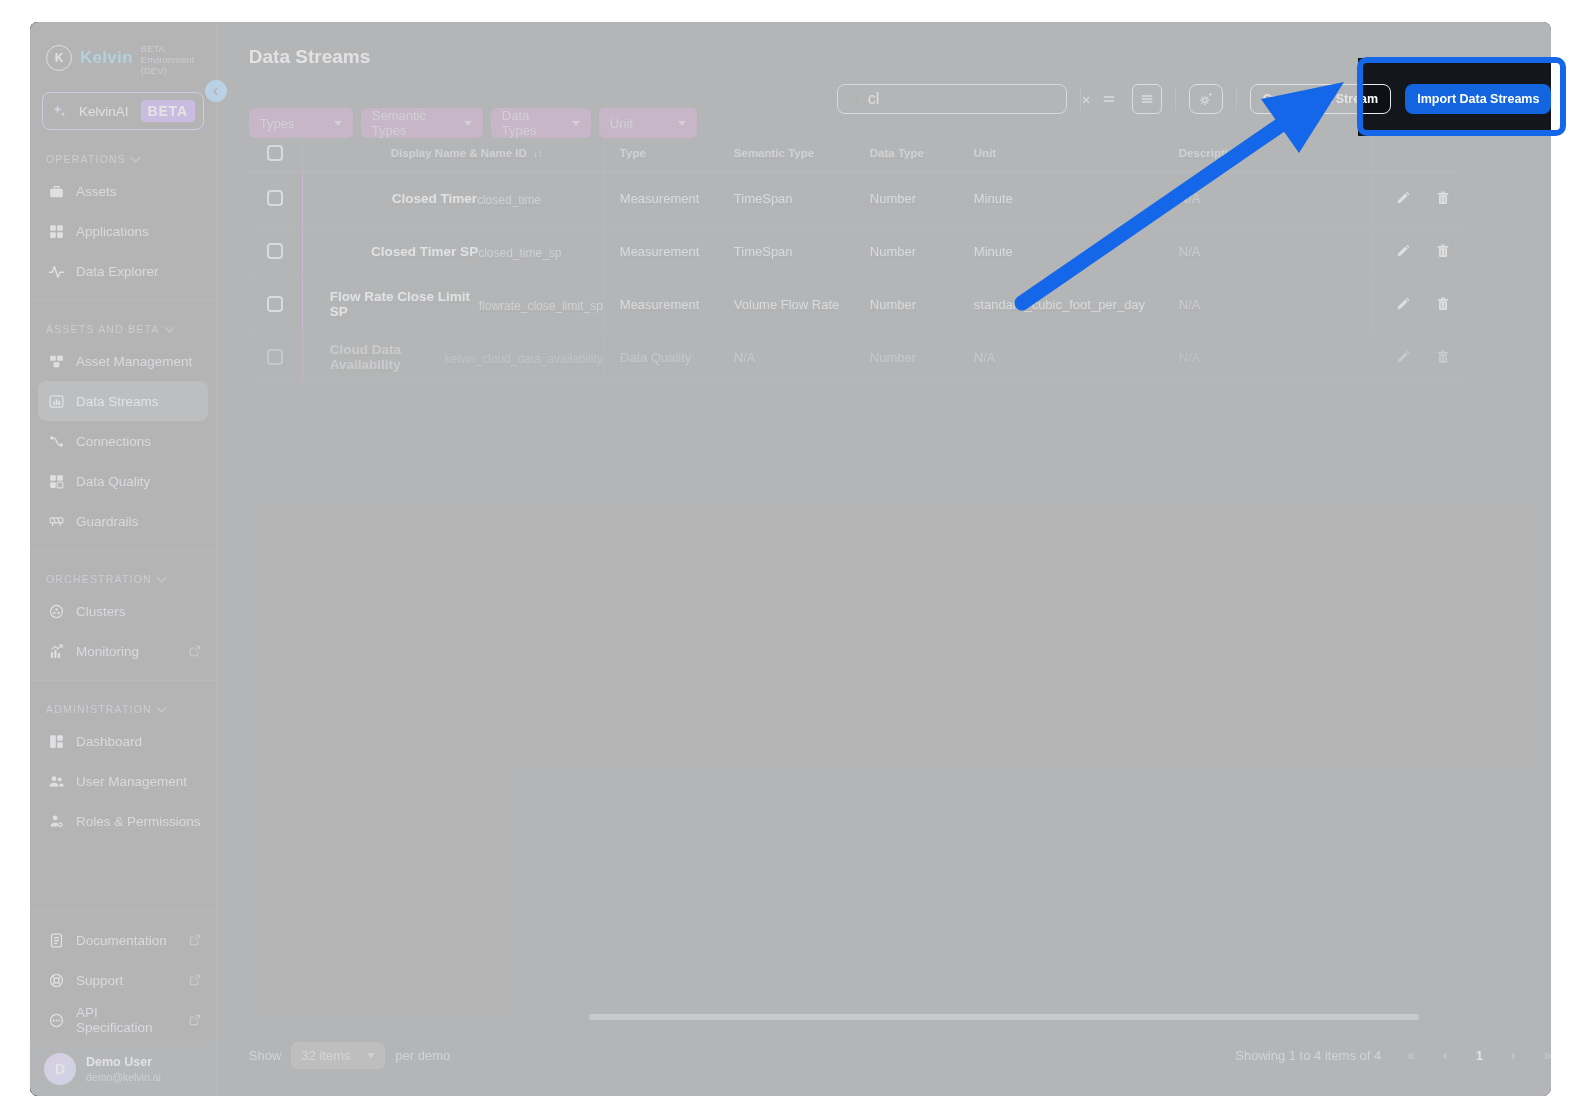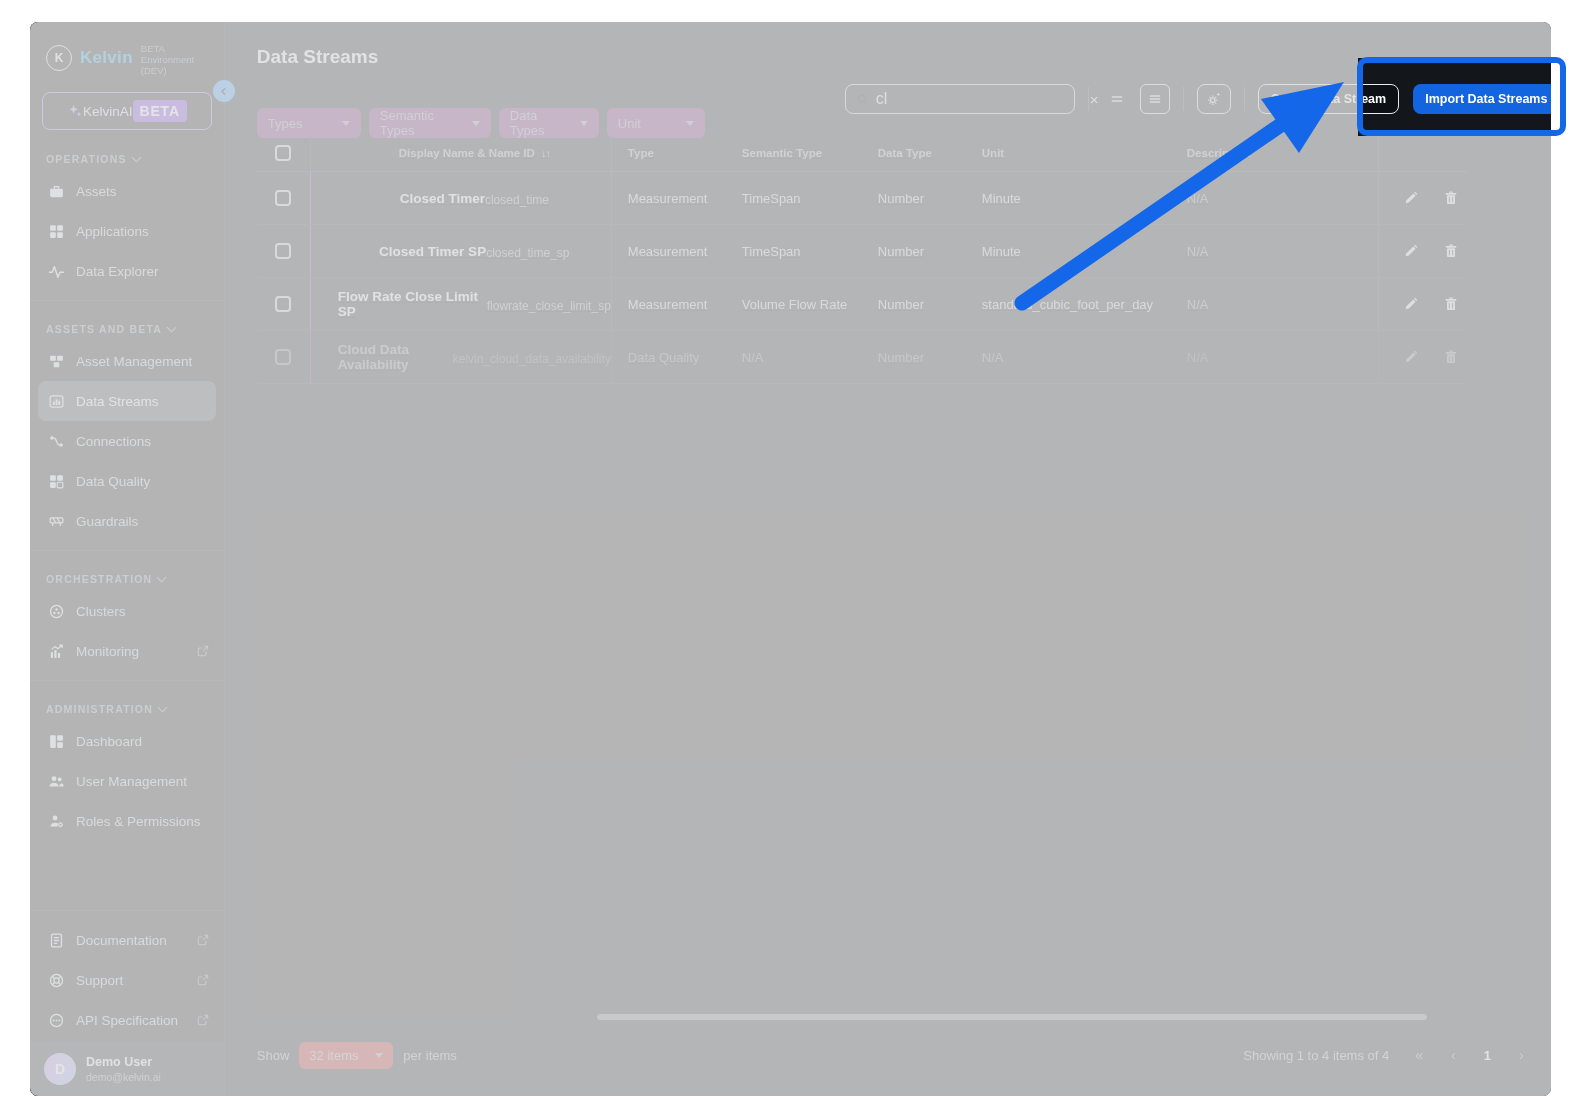--- a/index.html
+++ b/index.html
@@ -17,28 +17,28 @@
   .logo-k { width:26px; height:26px; border:1.6px solid #dde2e7; border-radius:50%;
             display:flex; align-items:center; justify-content:center;
             color:#eef1f5; font-size:12px; font-weight:bold; flex:0 0 auto; }
   .logo-text { font-size:17px; font-weight:600; color:#0ea5e9; letter-spacing:.3px; }
   .env { font-size:9.5px; color:#868d95; margin-top:3px; }
   .collapse { position:absolute; right:-11px; top:58px; width:22px; height:22px; border-radius:50%;
               background:#2f9bff; border:none; display:flex; align-items:center; justify-content:center; z-index:5; }
   .collapse svg { width:11px; height:11px; stroke:#0b2840; stroke-width:3; fill:none; }
 
   .kelvinai { margin:4px 12px 10px 12px; height:38px; border:1px solid #9d7bf0; border-radius:8px;
-              display:flex; align-items:center; gap:0; padding:0 24px; }
+              display:flex; align-items:center; gap:12px; padding:0 8px; }
   .kelvinai .sp { width:16px; height:16px; color:#b79df5; }
   .kelvinai .lbl { font-size:13.5px; color:#e9e4f8; }
   .badge { margin-left:auto; background:#7c3aed; color:#fff; font-size:14px; font-weight:bold;
            letter-spacing:.8px; padding:3px 7px; border-radius:4px; }
 
   .sec-title { display:flex; align-items:center; gap:6px; padding:13px 16px 6px 16px;
-               font-size:10.5px; font-weight:bold; letter-spacing:1.2px; color:#878f99; }
+               font-size:10.5px; font-weight:normal; letter-spacing:1.2px; color:#878f99; }
   .sec-title .chev { width:7px; height:7px; border-right:1.6px solid #878f99; border-bottom:1.6px solid #878f99;
                      transform:rotate(45deg); margin-top:-4px; }
   .item { display:flex; align-items:center; gap:11px; height:40px; padding:0 14px 0 18px;
           font-size:13.5px; color:#c6cdd5; cursor:pointer; }
   .item .ic { width:17px; height:17px; color:#e6eaee; flex:0 0 auto; }
   .item.active { background:#3a4049; border-radius:8px; margin:0 8px; padding:0 6px 0 10px; color:#f4f7fa; }
   .item .ext { margin-left:auto; width:14px; height:14px; color:#7e868f; }
   .sep { border:none; height:1px; background:#232931; margin:9px 0; }
   .spacer { flex:1; }
 
@@ -97,21 +97,21 @@
   .nid { font-size:12px; color:#959da7; margin-top:3px; }
   .desc { color:#7f8893; }
   .act { width:16px; height:16px; color:#e0e5ea; cursor:pointer; }
   .sort { font-size:11px; color:#99a2ac; margin-left:6px; letter-spacing:-1px; }
   .trow.disabled > * { opacity:.5; }
 
   
   .hscroll { position:absolute; left:372px; bottom:76px; width:830px; height:6px; border-radius:3px; background:#70777f; }
   .pagebar { position:absolute; left:32px; right:40px; bottom:26px; height:30px; display:flex; align-items:center; }
   .pagebar, .pgtxt { font-size:13px; color:#a5adb6; }
-  .size-pill { margin:0 10px; width:94px; height:27px; background:#b91c1c; border-radius:6px; color:#aeb6c0;
+  .size-pill { margin:0 10px; width:94px; height:27px; background:#404040; border-radius:6px; color:#aeb6c0;
                display:flex; align-items:center; justify-content:space-between; padding:0 10px; font-size:13px; }
   .size-pill::after { content:""; width:0; height:0; border-left:4.5px solid transparent; border-right:4.5px solid transparent;
                       border-top:5px solid #98a1ac; }
   .pg-right { margin-left:auto; display:flex; align-items:center; gap:26px; }
   .pg-nav { display:flex; align-items:center; gap:28px; font-size:14px; color:#8b939d; }
   .pg-cur { color:#eef2f6; font-weight:bold; font-size:13px; }
   .pg-btn { cursor:pointer; }
 
   
   .dim { position:absolute; background:rgba(221,221,221,0.8); z-index:50; }
@@ -593,21 +593,21 @@
         </div>
       </div>
 
       <div class="hscroll"></div>
 
       <div class="pagebar">
         <span class="pgtxt">Show</span>
         <div class="size-pill">
           <span>32 items</span>
         </div>
-        <span class="pgtxt">per items</span>
+        <span class="pgtxt">per demo</span>
         <div class="pg-right">
           <span class="pgtxt">Showing 1 to 4 items of 4</span>
           <div class="pg-nav">
             <span class="pg-btn">«</span>
             <span class="pg-btn">‹</span>
             <span class="pg-cur">1</span>
             <span class="pg-btn">›</span>
             <span class="pg-btn">»</span>
           </div>
         </div>

